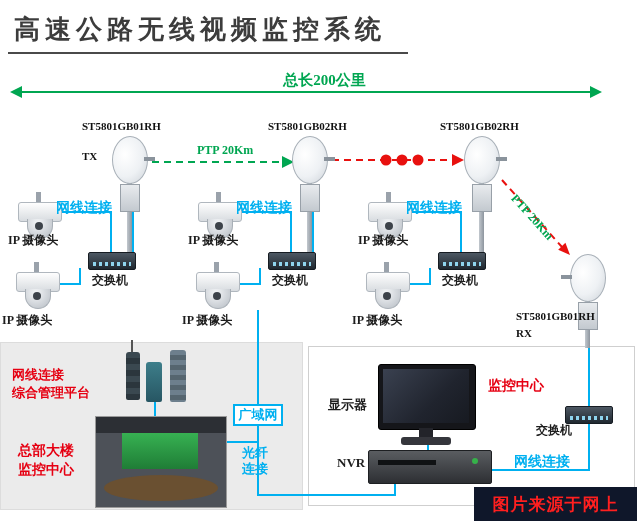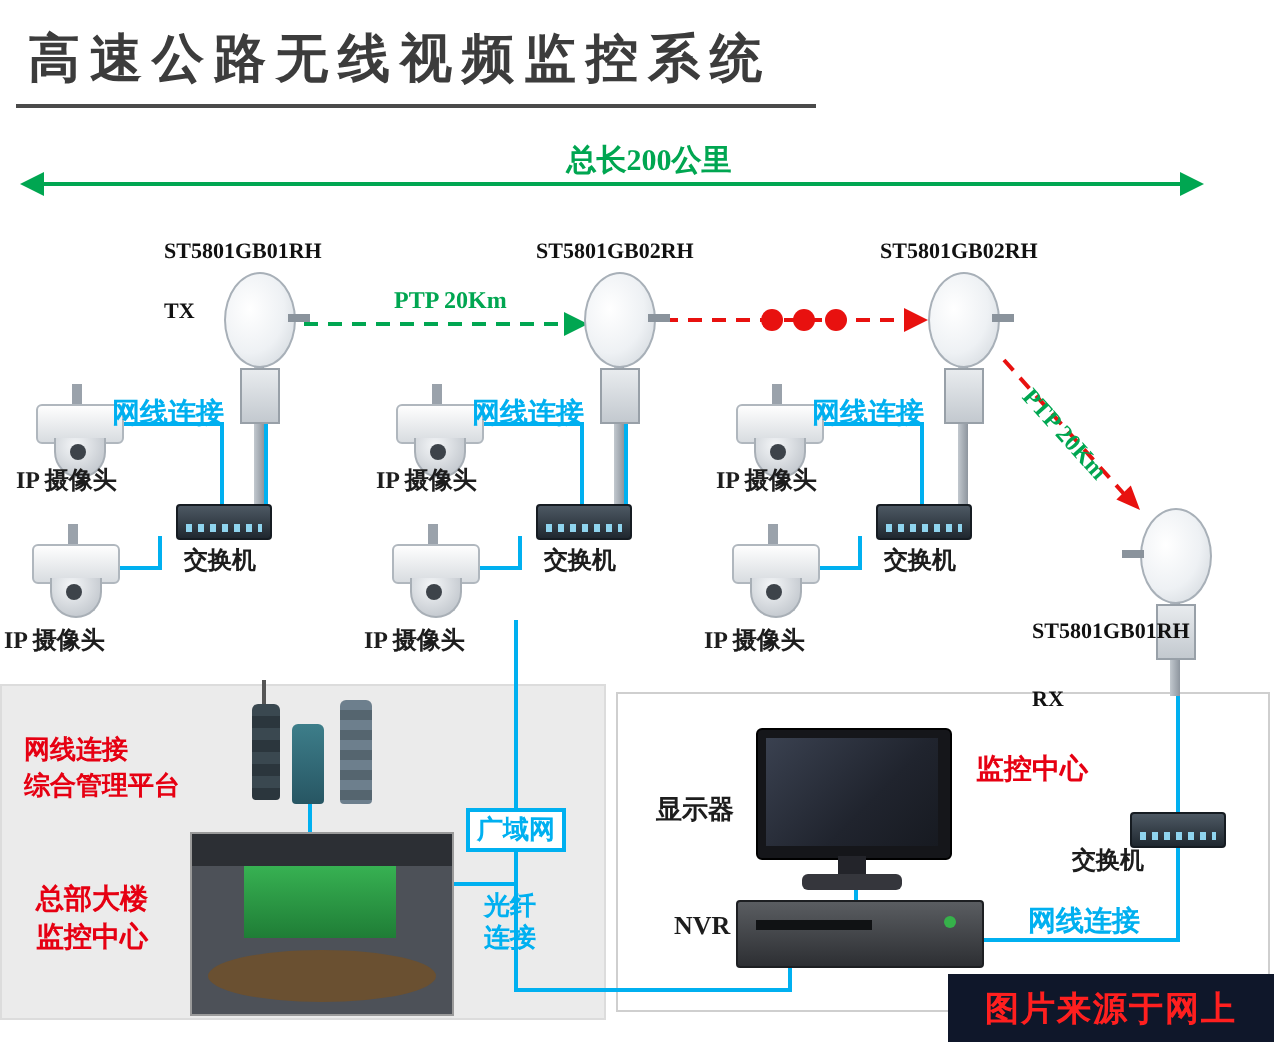--- a/index.html
+++ b/index.html
@@ -122,21 +122,21 @@
     <div class="dish"></div>
     <div class="feed feed-left"></div>
     <div class="unit"></div>
   </div>
 
   <div class="lbl model" style="left:82px;top:120px;">ST5801GB01RH</div>
   <div class="lbl model" style="left:82px;top:134px;margin-top:16px;">TX</div>
   <div class="lbl model" style="left:268px;top:120px;">ST5801GB02RH</div>
   <div class="lbl model" style="left:440px;top:120px;">ST5801GB02RH</div>
   <div class="lbl model" style="left:516px;top:310px;">ST5801GB01RH</div>
-  <div class="lbl model" style="left:516px;top:344px;">RX</div>
+  <div class="lbl model" style="left:516px;top:327px;">RX</div>
 
   <div class="lbl greenTxt" style="left:197px;top:144px;">PTP 20Km</div>
   <div class="lbl greenTxt rot" style="left:518px;top:192px;">PTP 20Km</div>
 
   <div class="camera" style="left:16px;top:192px;">
     <div class="cam-pole"></div>
     <div class="cam-body"></div>
     <div class="cam-dome"></div>
     <div class="cam-lens"></div>
   </div>

